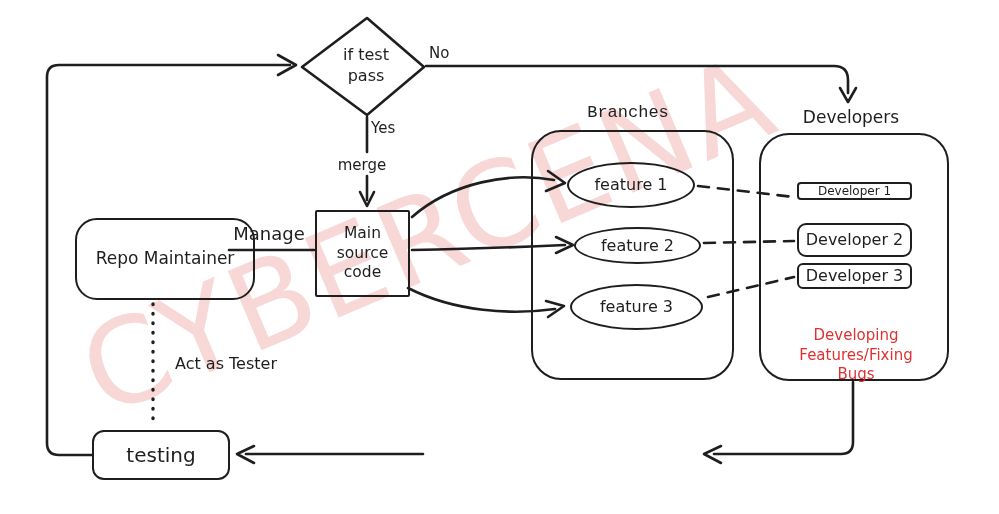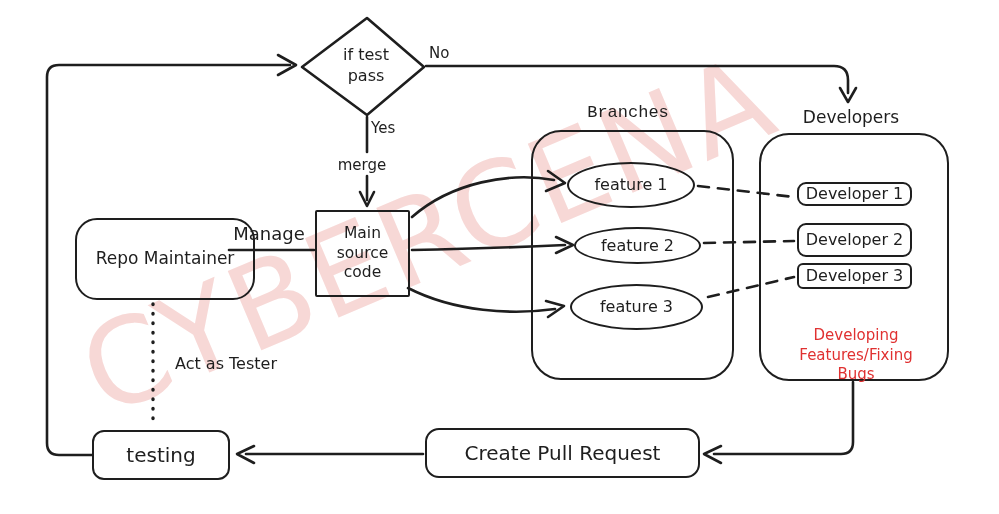--- a/index.html
+++ b/index.html
@@ -88,24 +88,23 @@
 
   <div class="box" style="left:75px;top:218px;width:180px;height:82px;border-radius:22px;font-size:17px;">Repo Maintainer</div>
   <div class="box pre" style="left:315px;top:210px;width:95px;height:87px;border-radius:2px;font-size:15.5px;">Main
 source
 code</div>
 
   <div class="box" style="left:567px;top:162px;width:128px;height:46px;border-radius:50%;font-size:16px;">feature 1</div>
   <div class="box" style="left:574px;top:227px;width:127px;height:37px;border-radius:50%;font-size:16px;">feature 2</div>
   <div class="box" style="left:570px;top:284px;width:133px;height:46px;border-radius:50%;font-size:16px;">feature 3</div>
 
-  <div class="box" style="left:797px;top:182px;width:115px;height:24px;border-radius:9px;font-size:16px;">Developer 1</div>
+  <div class="box" style="left:797px;top:182px;width:115px;height:18px;border-radius:4px;font-size:12px;">Developer 1</div>
   <div class="box" style="left:797px;top:223px;width:115px;height:34px;border-radius:9px;font-size:16px;">Developer 2</div>
   <div class="box" style="left:797px;top:263px;width:115px;height:26px;border-radius:6px;font-size:16px;">Developer 3</div>
 
   <div class="note center" style="left:856px;top:326px;">Developing
 Features/Fixing
 Bugs</div>
 
-  <div class="box" style="left:425px;top:428px;width:275px;height:50px;border-radius:14px;font-size:20px;">Create Pull Request</div>
   <div class="box" style="left:92px;top:430px;width:138px;height:50px;border-radius:12px;font-size:20px;">testing</div>
 
 </div>
 
 </body></html>

